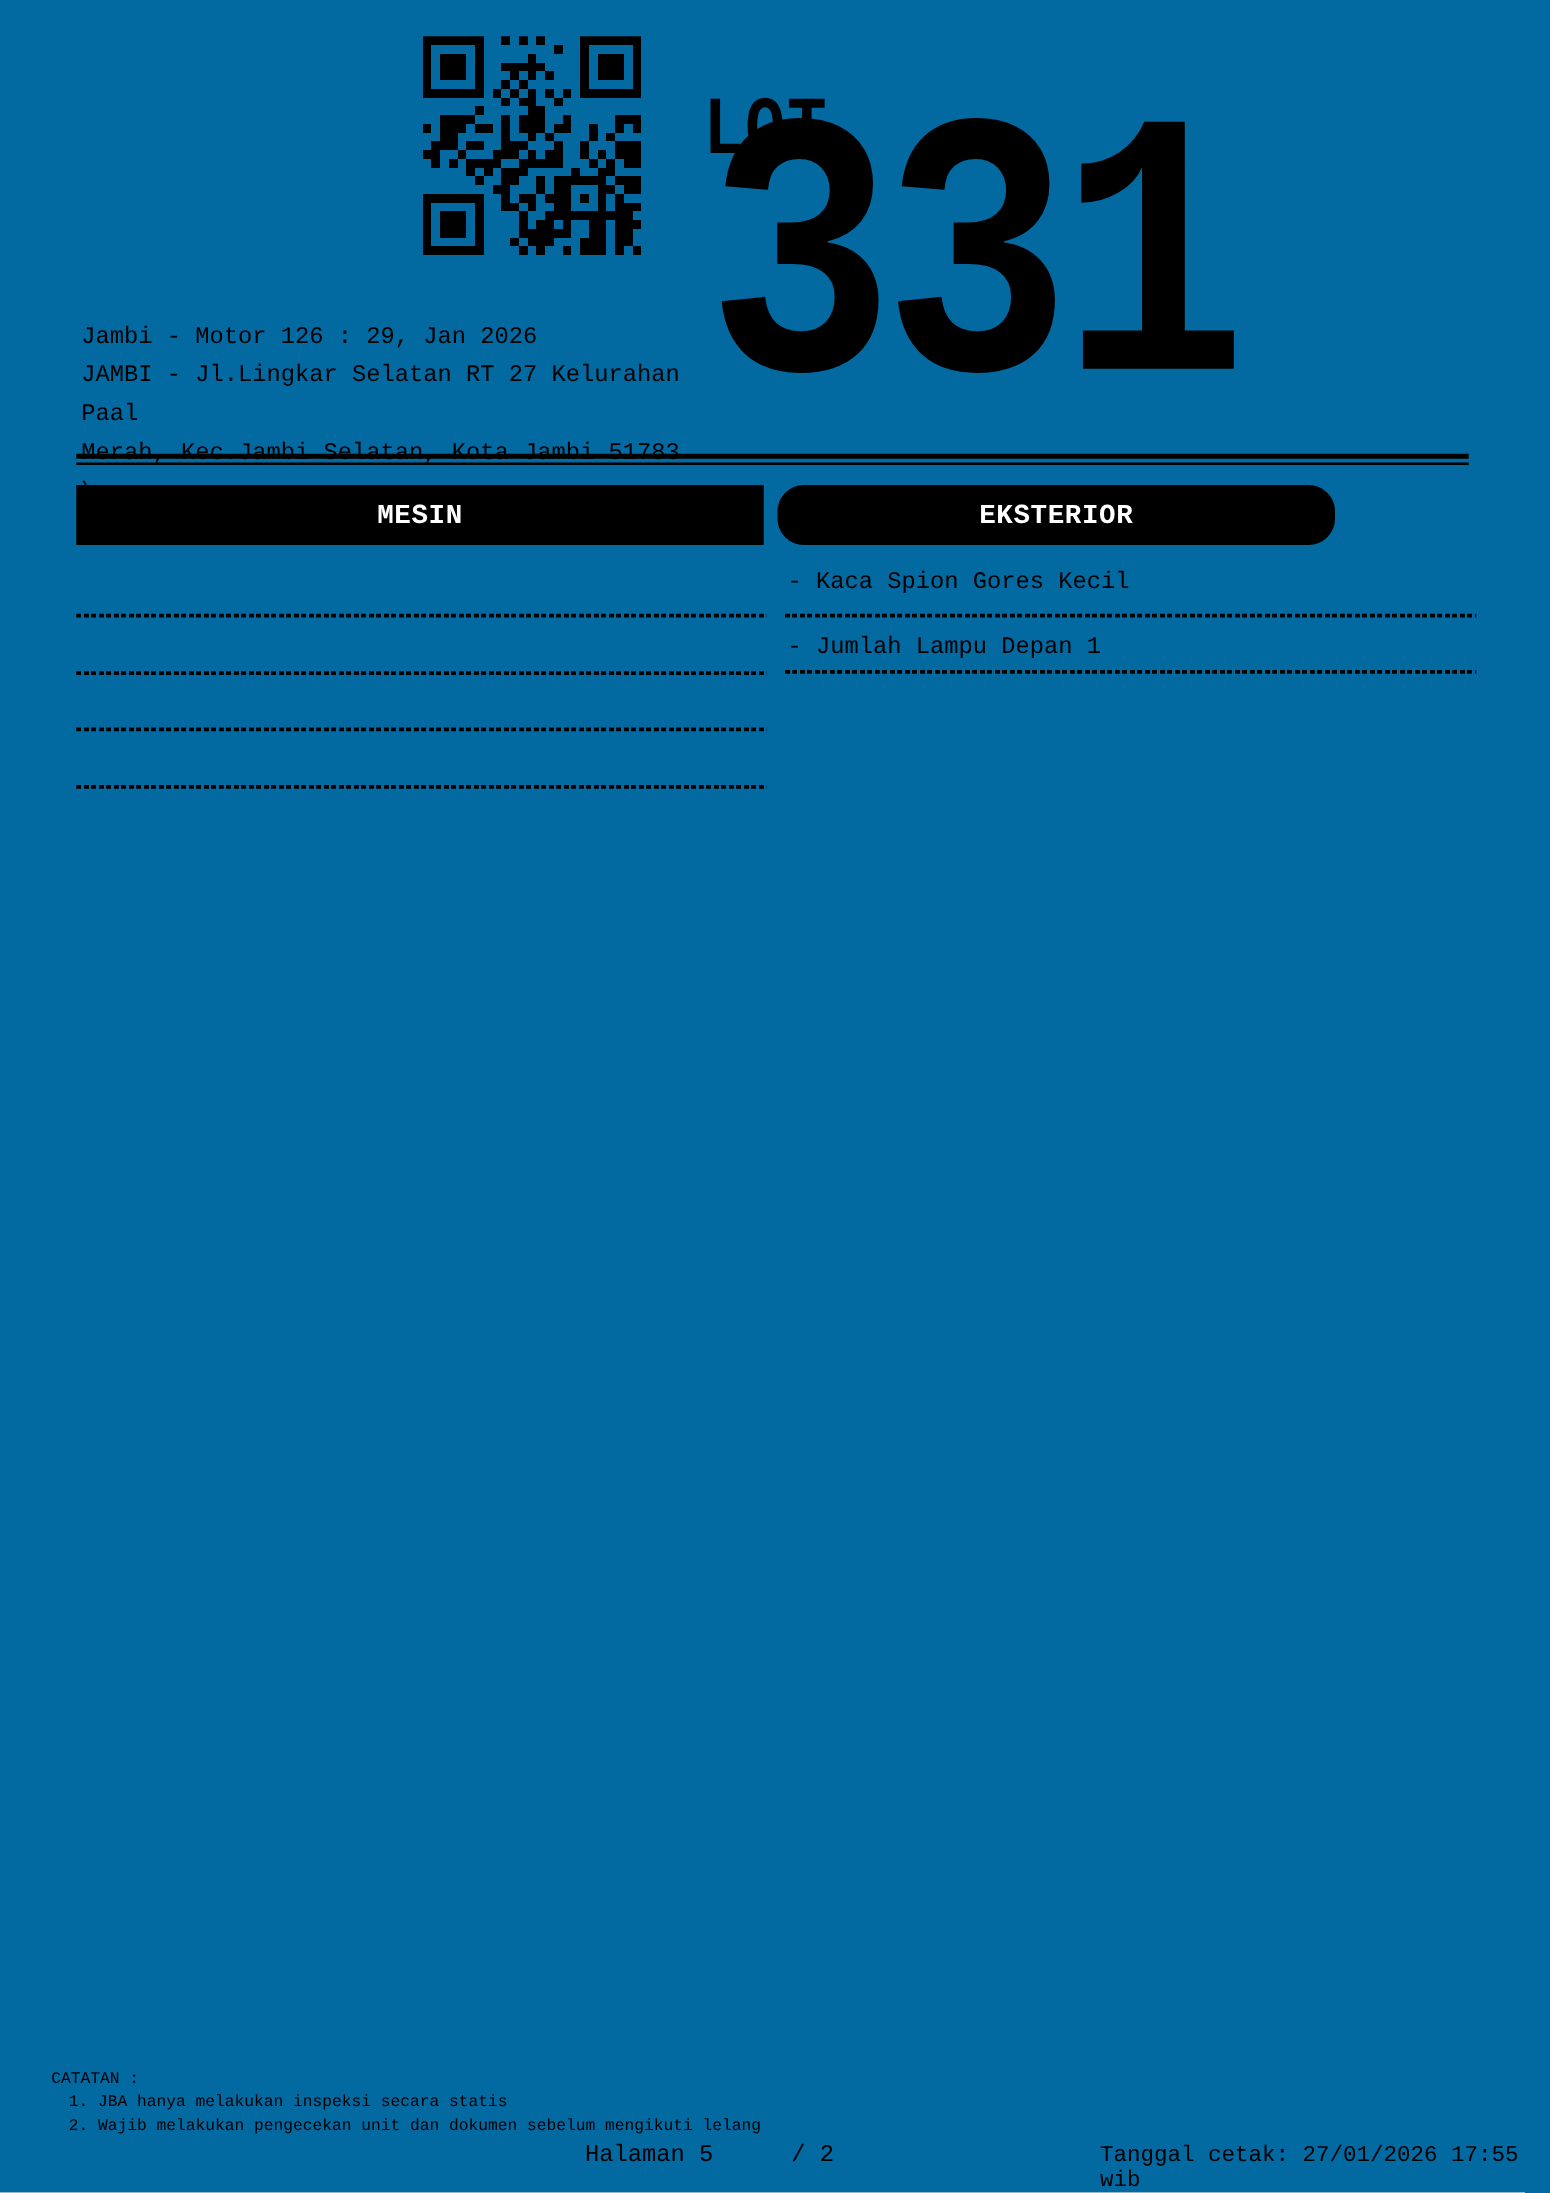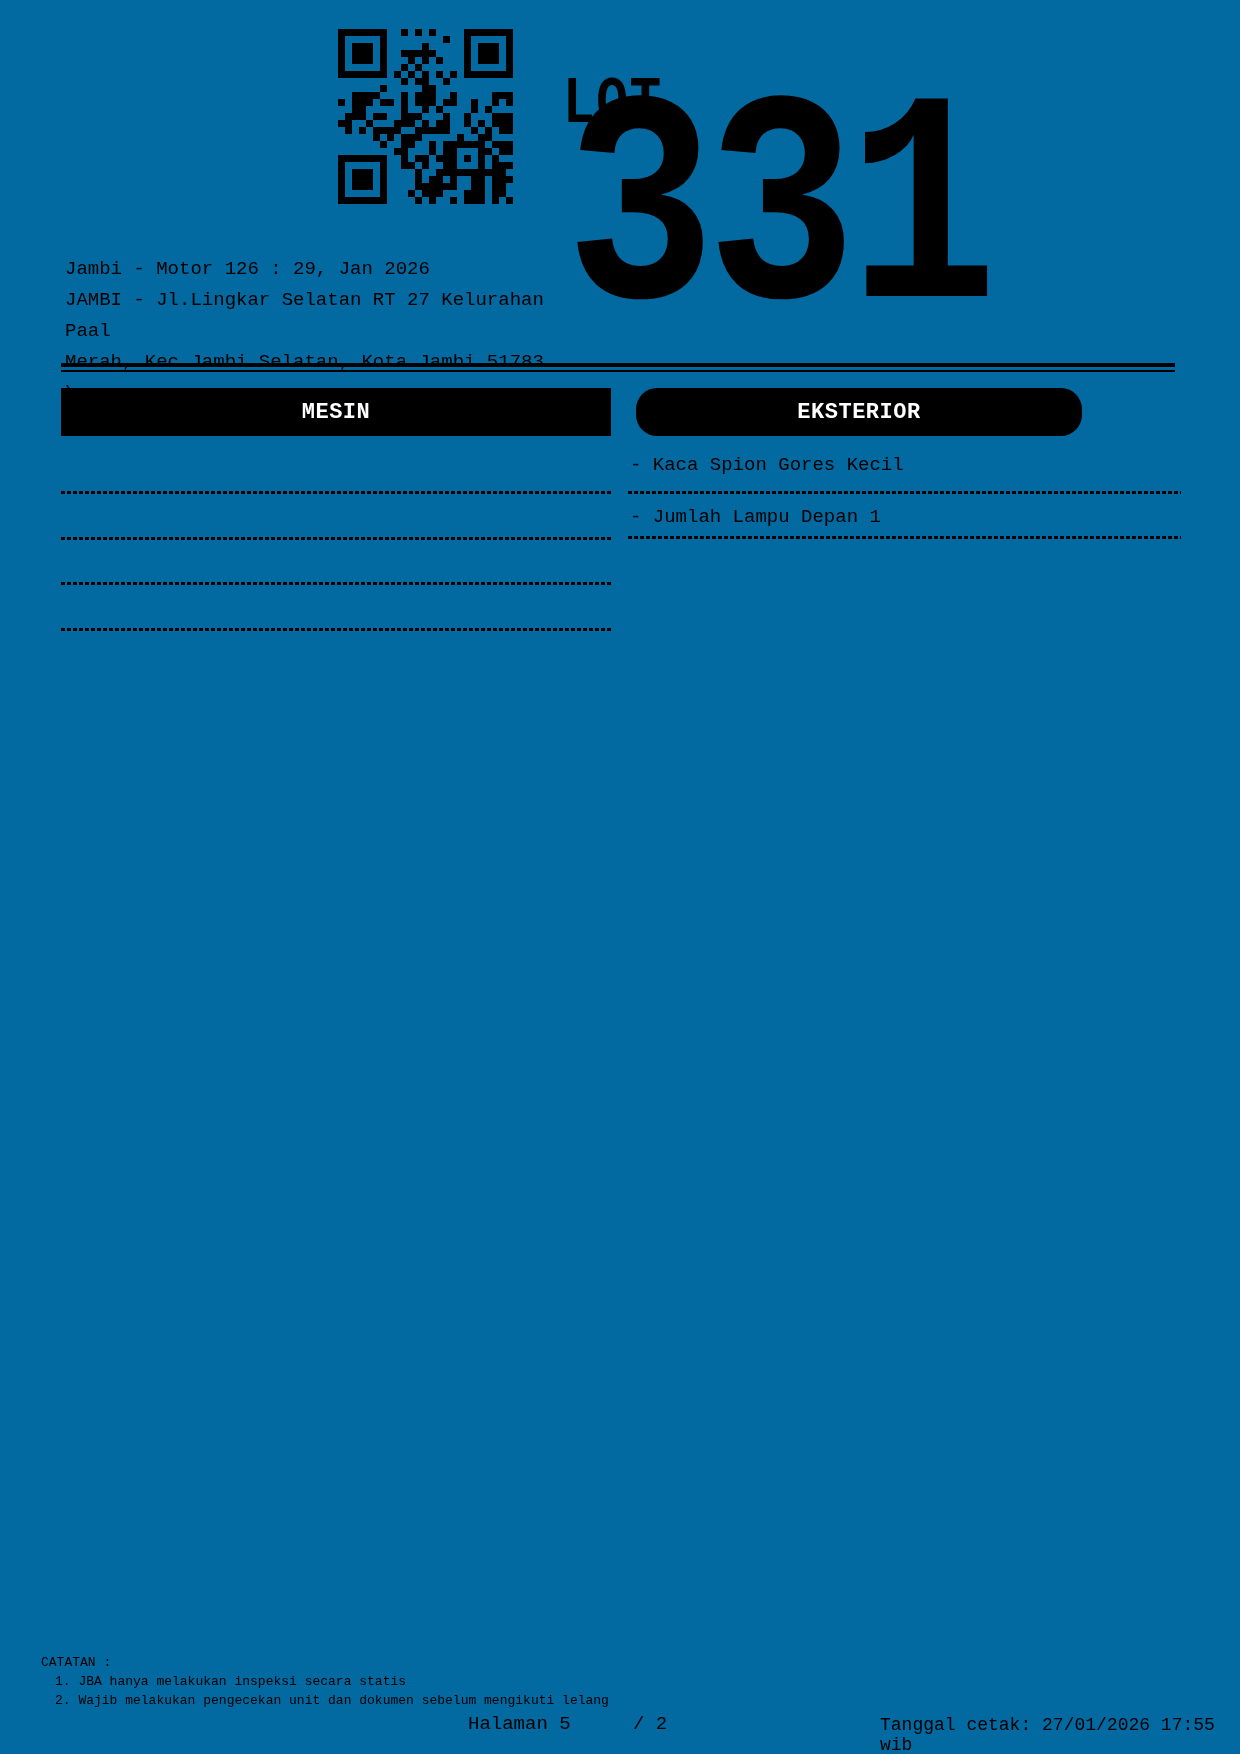--- a/index.html
+++ b/index.html
@@ -25,21 +25,21 @@
     position:absolute; left:61px; top:363px; width:1114px; height:9px;
     border-top:4px solid #000; border-bottom:2px solid #000; box-sizing:border-box;
   }
   
   .bar {
     position:absolute; top:388px; height:48px; background:#000; color:#fff;
     display:flex; align-items:center; justify-content:center;
     font-size:22px; font-weight:bold; letter-spacing:0.5px;
   }
   .bar.left { left:61px; width:550px; }
-  .bar.right { left:636px; width:446px;border-radius:21px; }
+  .bar.right { left:622px; width:446px;border-radius:21px; }
   
   .col { position:absolute; top:436px; }
   .col.left { left:61px; width:552px; }
   .col.right { left:628px; width:553px; }
   .row { position:relative; display:flex; align-items:center; }
   .row.h1 { height:58px; } .row.h2 { height:46px; } .row.h3 { height:45px; } .row.h4 { height:46px; }
   .row::after {
     content:""; position:absolute; left:0; right:0; bottom:0; height:3px;
     background-image:repeating-linear-gradient(90deg,#000 0,#000 4px,transparent 4px,transparent 6px);
   }

